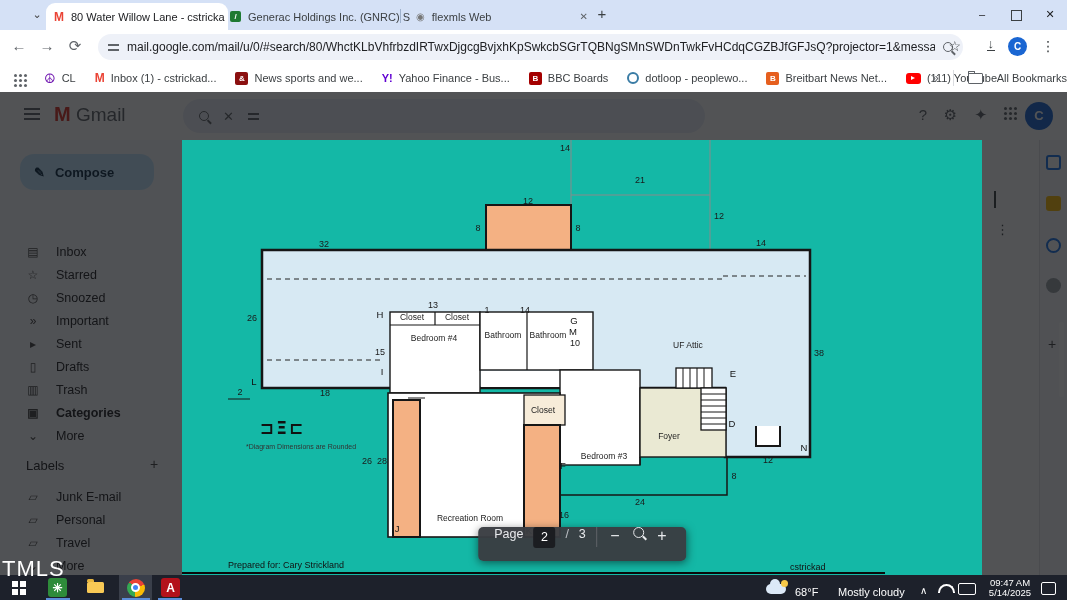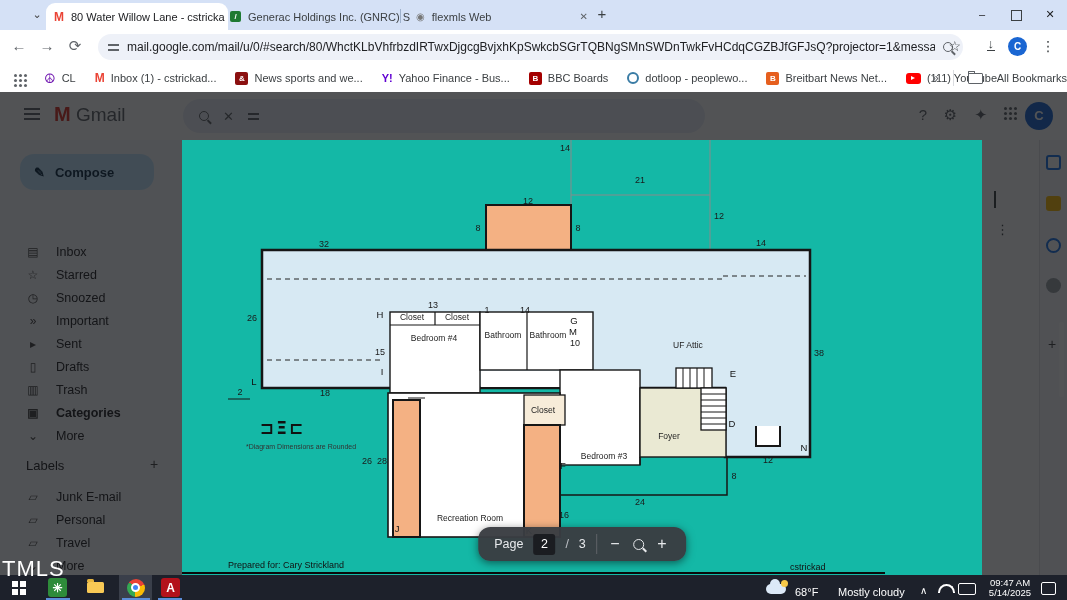--- a/index.html
+++ b/index.html
@@ -84,21 +84,21 @@
   .fpl.d{font-size:9px;color:#1a1a1a;}
   .fpl.k{font-size:9.5px;color:#111;}
   .fpl.r{font-size:8.5px;color:#222;}
   .fplogo{position:absolute;left:78px;top:278px;font-size:17px;font-weight:bold;color:#111;
     letter-spacing:2px;font-family:"DejaVu Sans",sans-serif;}
   .fpnote{position:absolute;left:64px;top:303px;font-size:7px;color:#333;}
   .pfoot{position:absolute;left:46px;top:420px;font-size:9px;color:#111;}
   .pbrand{position:absolute;left:608px;top:422px;font-size:9px;color:#111;}
   .prule{position:absolute;left:0;top:432px;width:703px;height:2px;background:#0a0a0a;}
   .ptoolbar{position:absolute;left:50%;top:387px;transform:translateX(-50%);height:34px;
-    background:rgba(58,61,66,0.97);border-radius:12px;display:flex;align-items:center;gap:10px;
+    background:rgba(58,61,66,0.97);border-radius:5px;display:flex;align-items:flex-start;gap:10px;
     padding:0 16px;color:#e8eaed;font-size:12.5px;box-shadow:0 2px 8px rgba(0,0,0,.5);z-index:7;}
   .pgbox{width:22px;height:21px;background:#1b1d21;border-radius:3px;text-align:center;
     line-height:21px;color:#fff;}
   .vdiv{width:1px;height:20px;background:#5f6368;}
   .zbtn{font-size:16px;color:#e8eaed;width:16px;text-align:center;}
   .magw{width:9px;height:9px;border:1.6px solid #e8eaed;border-radius:50%;position:relative;}
   .magw:after{content:"";position:absolute;width:5px;height:1.6px;background:#e8eaed;
     transform:rotate(45deg);right:-4px;bottom:-2px;}
   
   .taskbar{position:absolute;left:0;top:575px;width:1067px;height:25px;background:#1d212b;z-index:9;}

